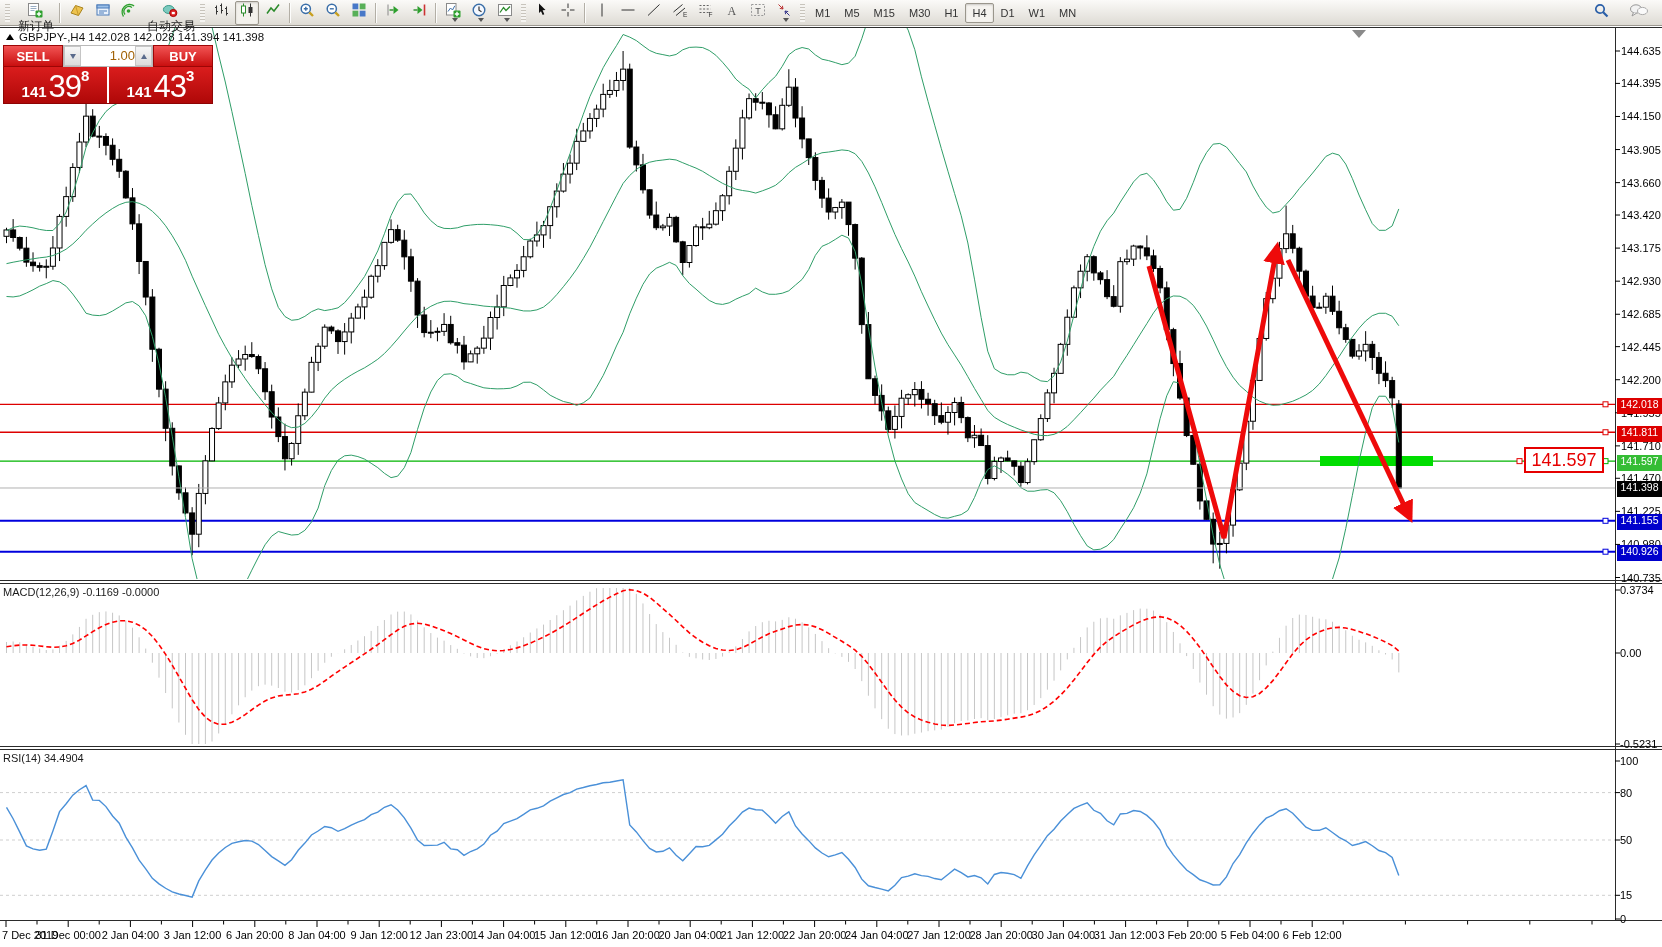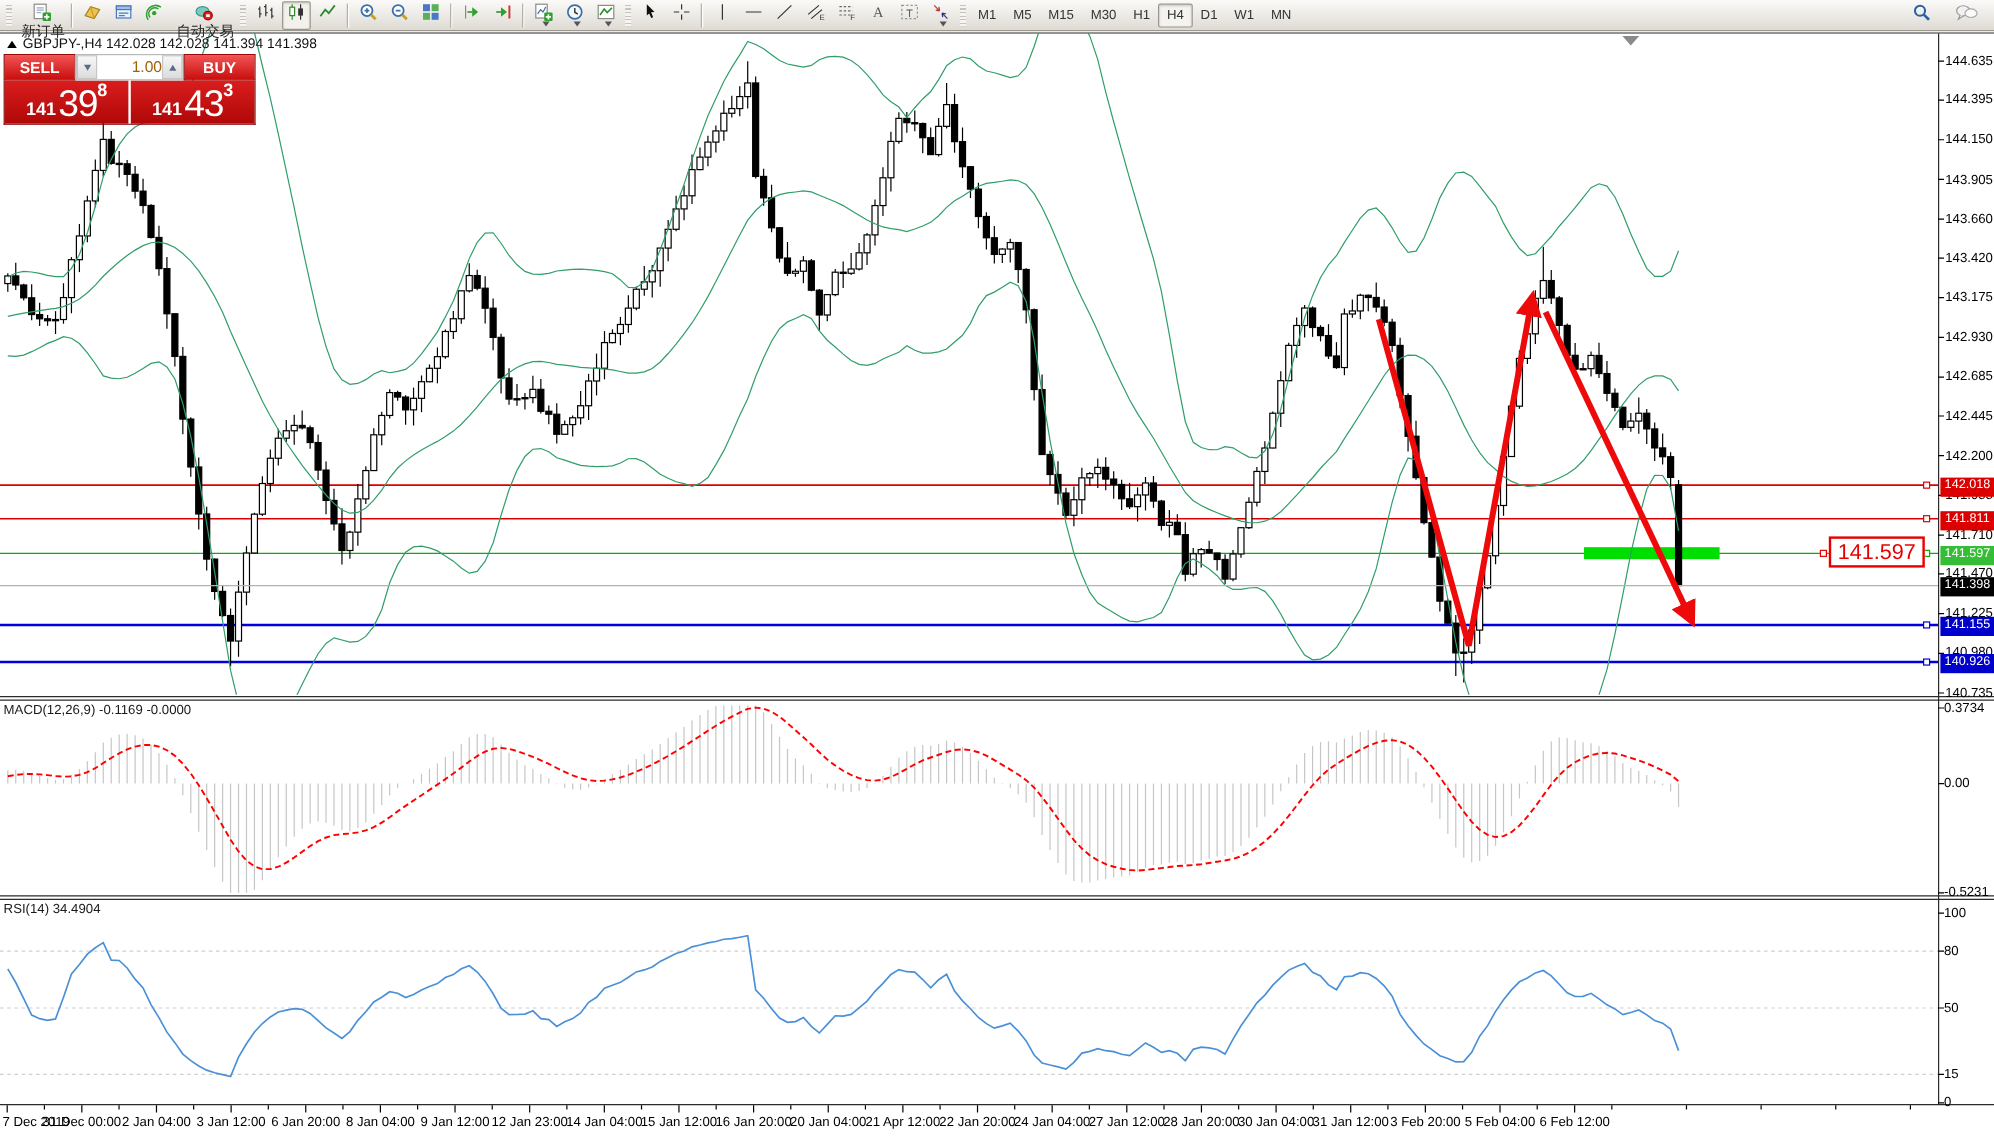--- a/index.html
+++ b/index.html
@@ -1196,21 +1196,21 @@
       <div class="tlabel" style="left:130.4px">2 Jan 04:00</div>
       <div class="tlabel" style="left:192.60000000000002px">3 Jan 12:00</div>
       <div class="tlabel" style="left:254.8px">6 Jan 20:00</div>
       <div class="tlabel" style="left:317px">8 Jan 04:00</div>
       <div class="tlabel" style="left:379.20000000000005px">9 Jan 12:00</div>
       <div class="tlabel" style="left:441.40000000000003px">12 Jan 23:00</div>
       <div class="tlabel" style="left:503.6px">14 Jan 04:00</div>
       <div class="tlabel" style="left:565.8000000000001px">15 Jan 12:00</div>
       <div class="tlabel" style="left:628px">16 Jan 20:00</div>
       <div class="tlabel" style="left:690.2px">20 Jan 04:00</div>
-      <div class="tlabel" style="left:752.4000000000001px">21 Apr 12:00</div>
+      <div class="tlabel" style="left:752.4000000000001px">21 Jan 12:00</div>
       <div class="tlabel" style="left:814.6px">22 Jan 20:00</div>
       <div class="tlabel" style="left:876.8000000000001px">24 Jan 04:00</div>
       <div class="tlabel" style="left:939px">27 Jan 12:00</div>
       <div class="tlabel" style="left:1001.2px">28 Jan 20:00</div>
       <div class="tlabel" style="left:1063.4px">30 Jan 04:00</div>
       <div class="tlabel" style="left:1125.6000000000001px">31 Jan 12:00</div>
       <div class="tlabel" style="left:1187.8px">3 Feb 20:00</div>
       <div class="tlabel" style="left:1250px">5 Feb 04:00</div>
       <div class="tlabel" style="left:1312.2px">6 Feb 12:00</div>
     </div>

